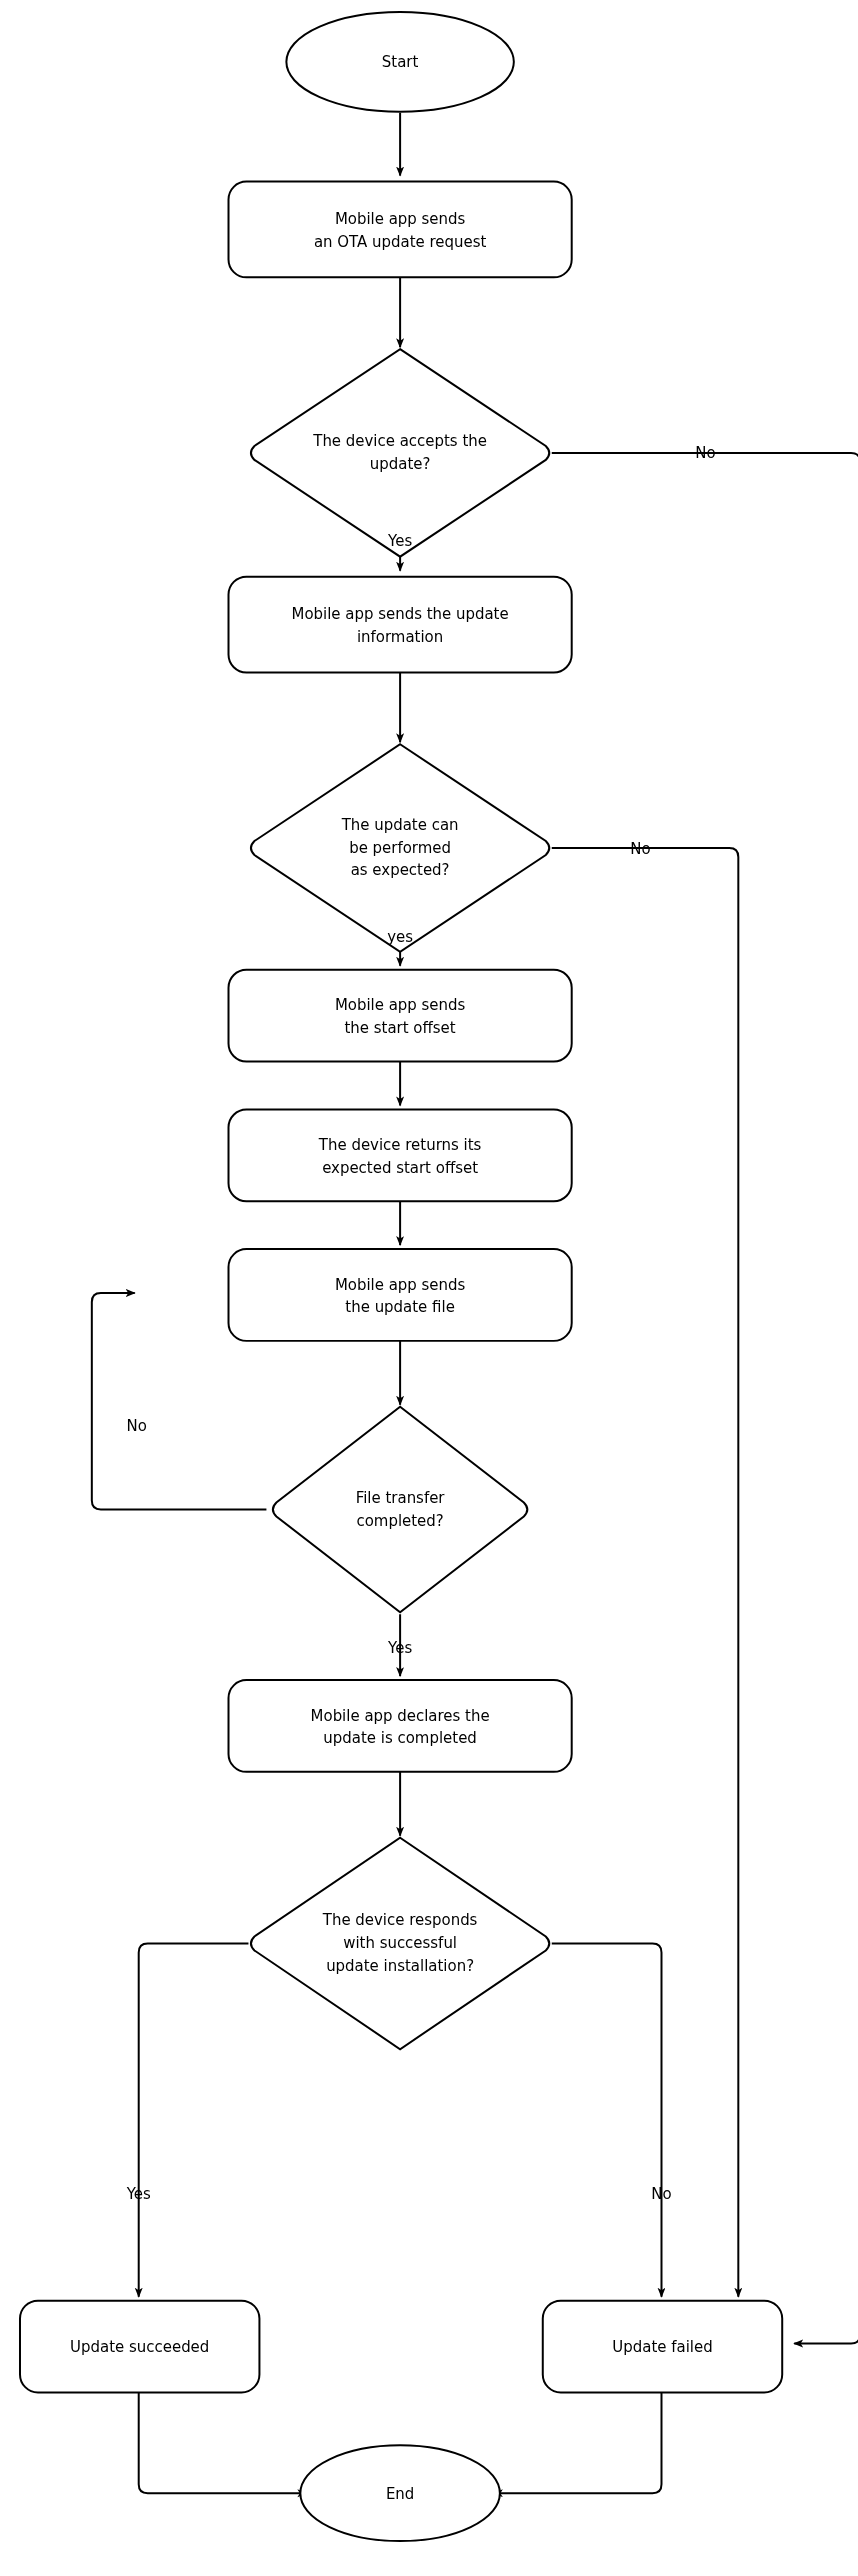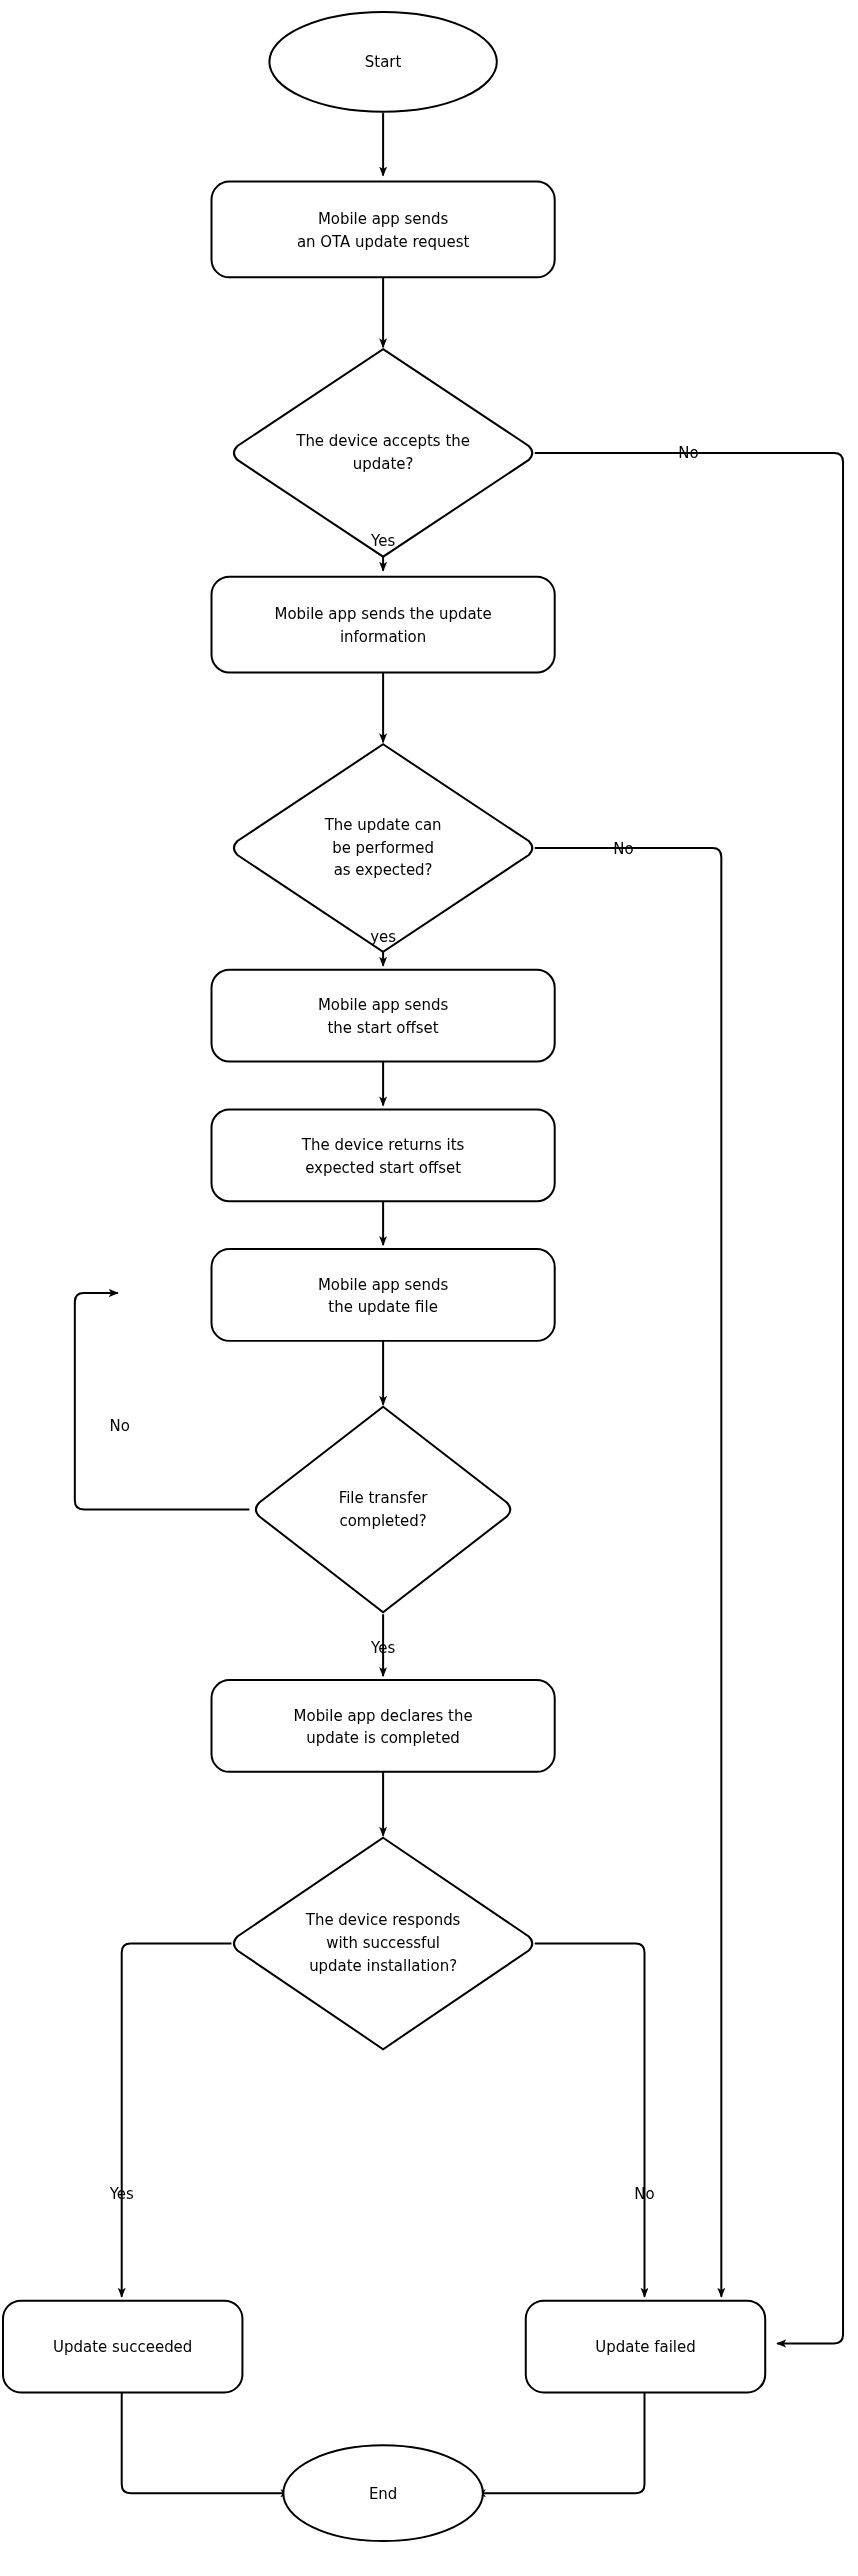--- a/index.html
+++ b/index.html
@@ -10,20 +10,21 @@
   body {
     width: 858px;
     height: 2576px;
     font-family: "DejaVu Sans", "Liberation Sans", sans-serif;
     overflow: hidden;
   }
   #flowchart-root {
     position: relative;
     width: 692px;
     height: 2576px;
+    margin-left: 17px;
   }
   svg#flow-svg {
     display: block;
     width: 858px;
     height: 2576px;
   }
   .node-shape {
     fill: #ffffff;
     stroke: #000000;
     stroke-width: 2;

